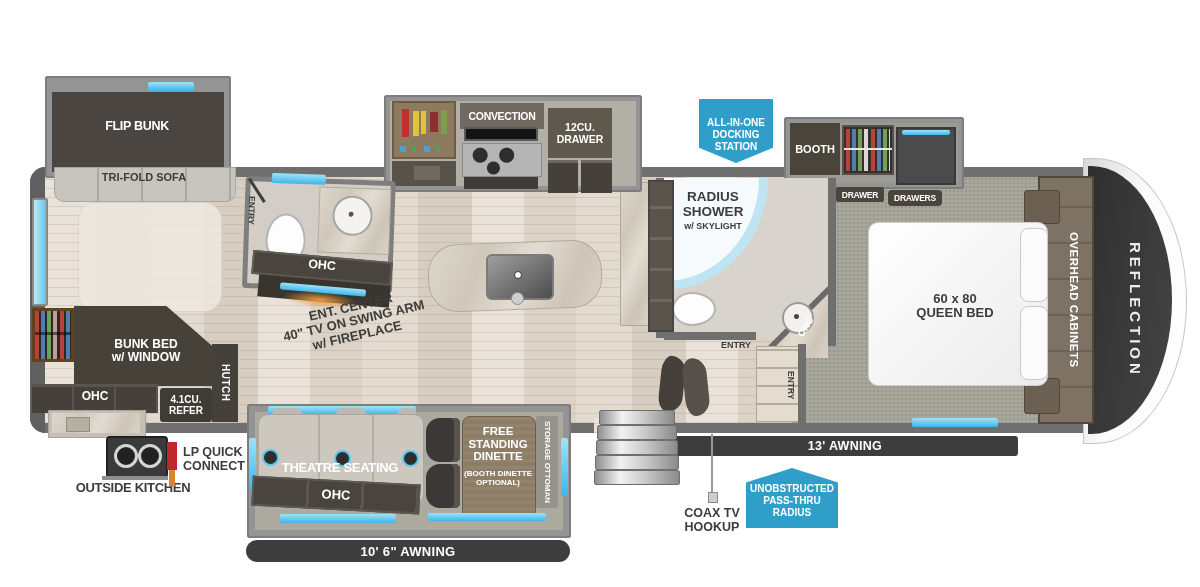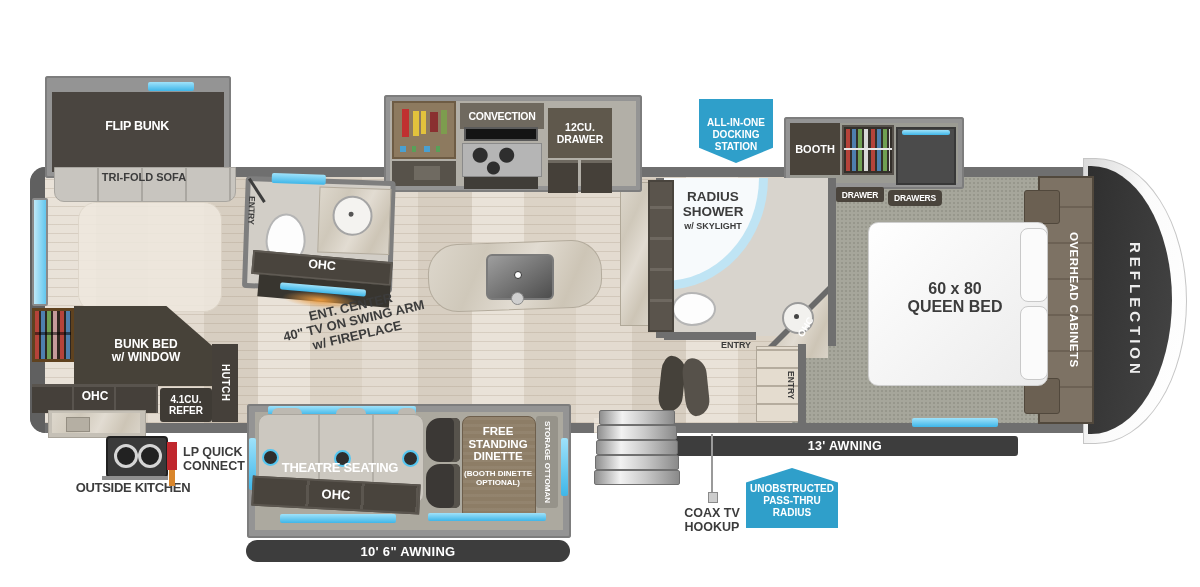--- a/index.html
+++ b/index.html
@@ -47,21 +47,21 @@
      #7d7264;border:2px solid #51483c;box-sizing:border-box;"></div>
   <div class="abs vert cc" style="left:1062px;top:180px;width:24px;height:240px;font-size:11.5px;font-weight:700;color:#fff;letter-spacing:.5px;">OVERHEAD CABINETS</div>
 
   <div class="abs" style="left:1024px;top:190px;width:34px;height:32px;background:#6b6052;border-radius:3px;border:1px solid #51483c;"></div>
   <div class="abs" style="left:1024px;top:378px;width:34px;height:34px;background:#6b6052;border-radius:3px;border:1px solid #51483c;"></div>
 
   <div class="abs" style="left:868px;top:222px;width:178px;height:162px;background:linear-gradient(135deg,#ffffff,#ebebeb);
               border:1px solid #cfcfcf;border-radius:10px;"></div>
   <div class="abs" style="left:1020px;top:228px;width:26px;height:72px;background:#fbfbfb;border:1px solid #c9c9c9;border-radius:8px;"></div>
   <div class="abs" style="left:1020px;top:306px;width:26px;height:72px;background:#fbfbfb;border:1px solid #c9c9c9;border-radius:8px;"></div>
-  <div class="lbl" style="left:890px;top:280px;width:130px;font-size:16px;">60 x 80
+  <div class="lbl" style="left:890px;top:292px;width:130px;font-size:13px;">60 x 80
 QUEEN BED</div>
   <div class="abs blue" style="left:912px;top:418px;width:86px;height:9px;"></div>
 
   <div class="abs frame" style="left:784px;top:117px;width:180px;height:72px;"></div>
   <div class="abs" style="left:790px;top:123px;width:168px;height:60px;background:#9b9b93;"></div>
   <div class="abs cc" style="left:790px;top:123px;width:50px;height:52px;background:#4a443b;color:#fff;font-weight:700;font-size:11px;">BOOTH</div>
   <div class="abs" style="left:842px;top:125px;width:52px;height:50px;background:#332f2a;border:2px solid #55504a;box-sizing:border-box;"></div>
   <div class="abs" style="left:846px;top:129px;width:44px;height:42px;background:
       repeating-linear-gradient(90deg,#b5433a 0 4px,#332f2a 4px 6px,#4e7fae 6px 10px,#332f2a 10px 12px,#6fa053 12px 16px,#332f2a 16px 18px,#d8d8d8 18px 22px,#332f2a 22px 25px);"></div>
   <div class="abs" style="left:844px;top:148px;width:48px;height:2px;background:#e8e8e8;"></div>

